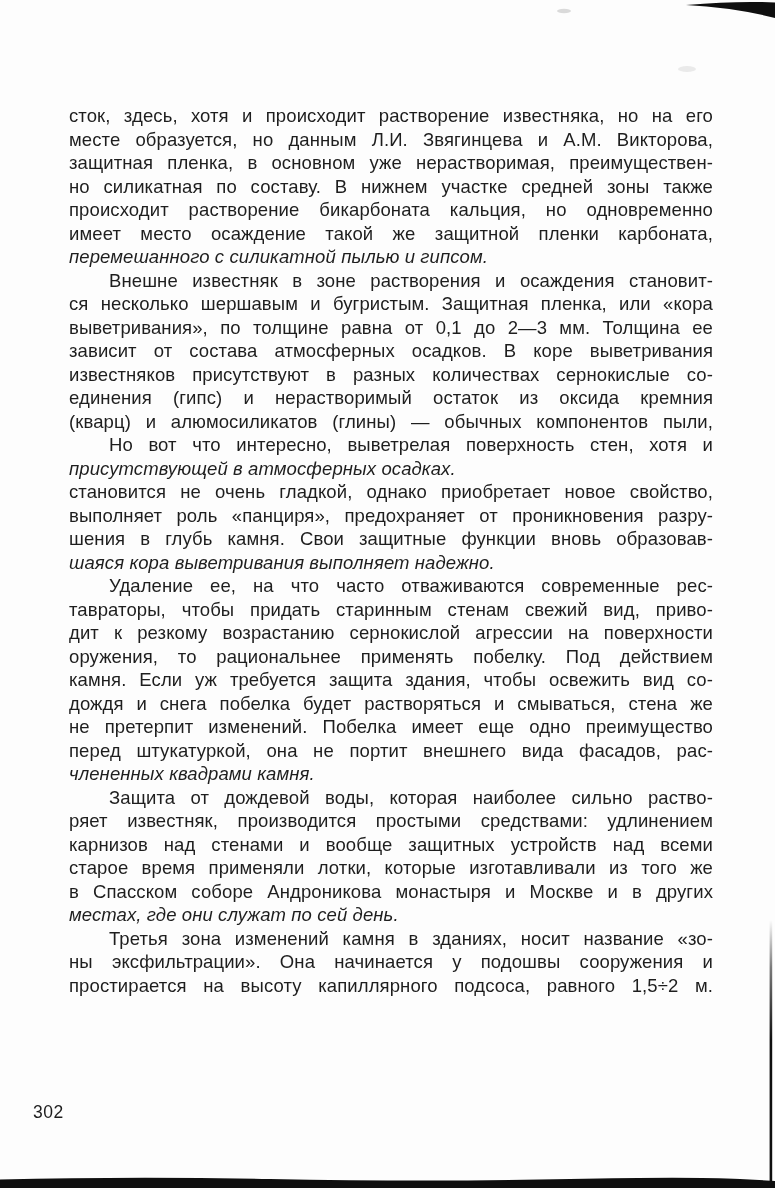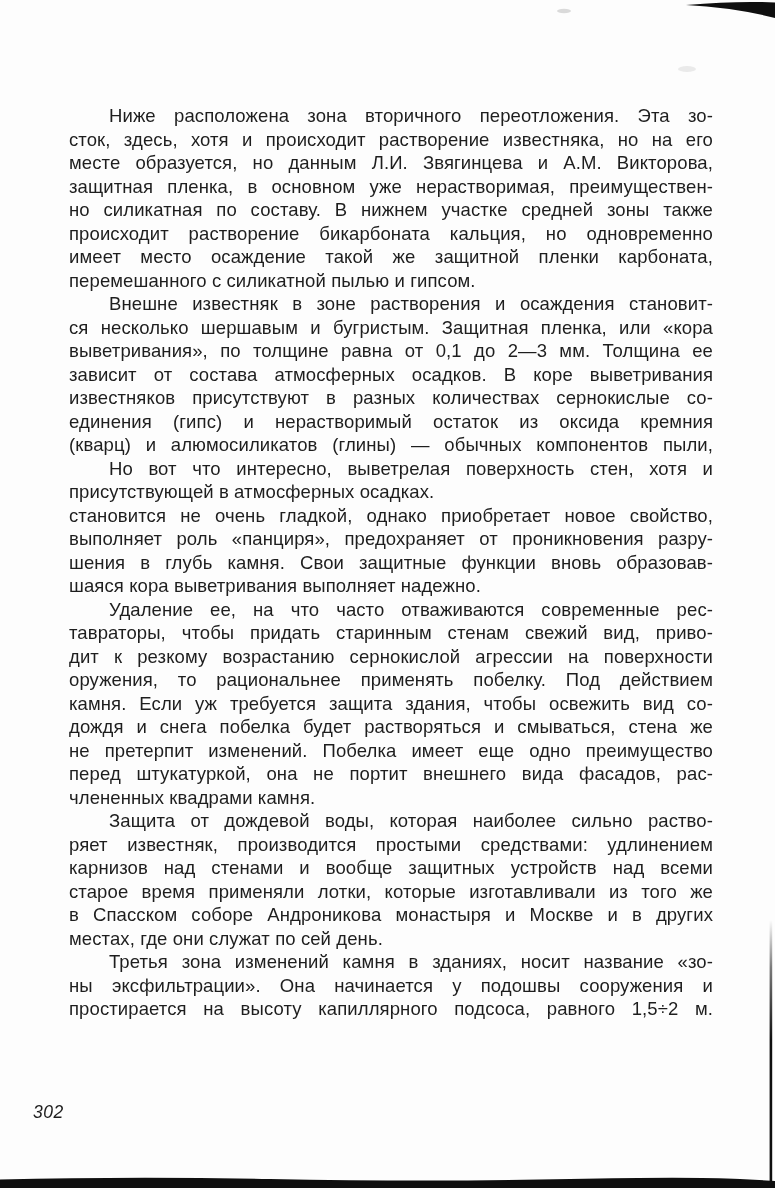--- a/index.html
+++ b/index.html
@@ -24,44 +24,42 @@
     letter-spacing: 0.1px;
   }
   .line {
     height: 23.5px;
     line-height: 23.5px;
     text-align: justify;
     text-align-last: justify;
     overflow: hidden;
     white-space: normal;
   }
-  .line.noStretch { text-align-last: left; }
+  .line.noStretch { text-align-last: left; font-style: italic; }
   .line.indent { text-indent: 40px; }
   .page-number {
     position: absolute;
     left: 33px; top: 1102px;
     font-size: 17.5px;
     letter-spacing: 0.5px;
     color: var(--ink, #1e1e1e);
-    font-style: italic;
   }
   svg.artifacts {
     position: absolute;
     left: 0; top: 0;
     width: 775px; height: 1190px;
     pointer-events: none;
   }
 </style>
 </head>
 <body>
 
 <div class="page">
 
   <main class="text-block" id="text-block">
-      <div class="line indent">Ниже расположена зона вторичного переотложения. Эта зо-</div>
       <div class="line">сток, здесь, хотя и происходит растворение известняка, но на его</div>
       <div class="line">месте образуется, но данным Л.И. Звягинцева и А.М. Викторова,</div>
       <div class="line">защитная пленка, в основном уже нерастворимая, преимуществен-</div>
       <div class="line">но силикатная по составу. В нижнем участке средней зоны также</div>
       <div class="line">происходит растворение бикарбоната кальция, но одновременно</div>
       <div class="line">имеет место осаждение такой же защитной пленки карбоната,</div>
       <div class="line noStretch">перемешанного с силикатной пылью и гипсом.</div>
       <div class="line indent">Внешне известняк в зоне растворения и осаждения становит-</div>
       <div class="line">ся несколько шершавым и бугристым. Защитная пленка, или «кора</div>
       <div class="line">выветривания», по толщине равна от 0,1 до 2—3 мм. Толщина ее</div>

